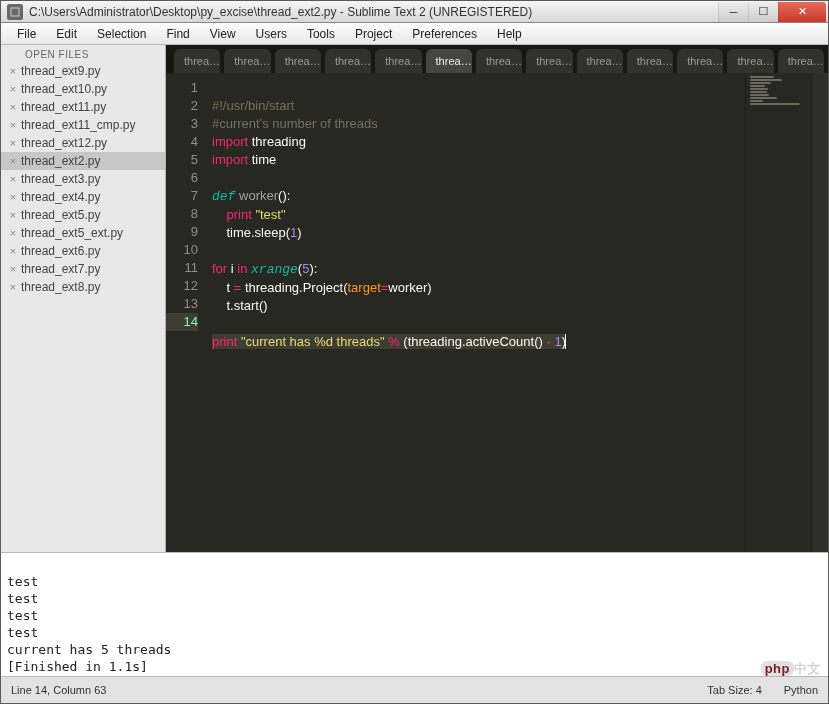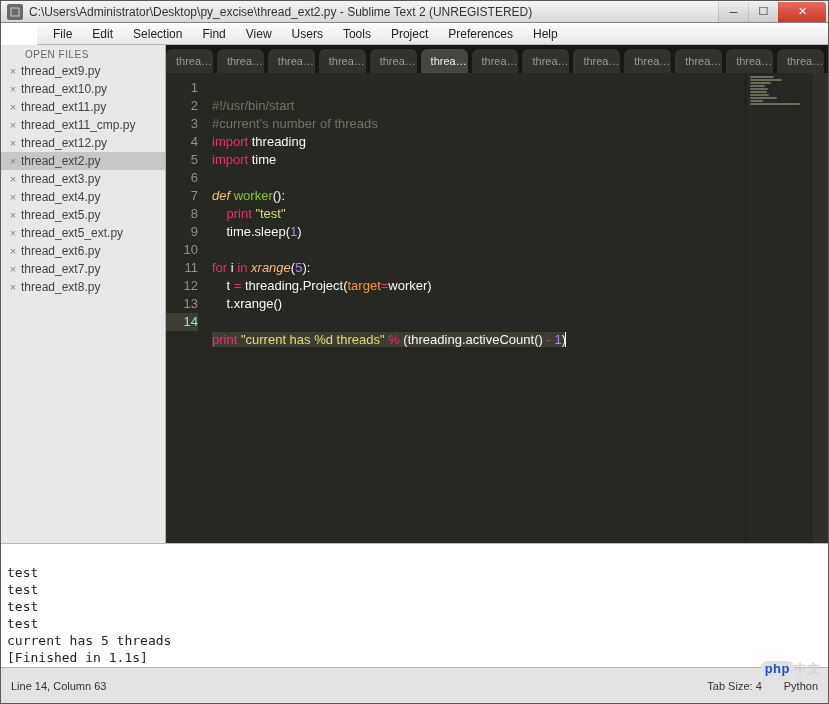--- a/index.html
+++ b/index.html
@@ -10,77 +10,77 @@
 .titlebar { height: 22px; background: linear-gradient(to bottom, #f5f5f5, #d8d8d8); display: flex; align-items: center; padding-left: 6px; border-bottom: 1px solid #888; }
 .title-icon { width: 16px; height: 16px; margin-right: 6px; background: #6a6a6a; border-radius: 2px; display:flex; align-items:center; justify-content:center; }
 .title-icon svg { width:10px; height:10px; }
 .titlebar-text { font-size: 12px; color: #333; flex: 1; white-space: nowrap; overflow: hidden; }
 .win-buttons { display: flex; align-items: stretch; height: 20px; margin-right: 2px; }
 .win-btn { width: 30px; height: 20px; display:flex; align-items:center; justify-content:center; font-size:11px; border-left:1px solid rgba(0,0,0,.1); }
 .win-min, .win-max { background: linear-gradient(#eee,#ccc); color:#222; }
 .win-close { width:48px; background: linear-gradient(#e86a5c,#c83a28); color:#fff; border-radius: 0 3px 0 0; }
 
 
-.menubar { height: 22px; background: linear-gradient(to bottom, #fdfdfd, #e8e8e8); display:flex; align-items:center; padding: 0 6px; font-size: 12px; border-bottom:1px solid #b8b8b8;margin-left:36px; }
+.menubar { height: 22px; background: linear-gradient(to bottom, #fdfdfd, #e8e8e8); display:flex; align-items:center; padding: 0 6px; font-size: 12px; border-bottom:1px solid #b8b8b8; }
 .menu-item { padding: 2px 10px; color:#222; cursor:default; }
 
 
 .main { flex:1; display:flex; min-height:0; }
 
 
 .sidebar { width: 165px; background:#e8e8e8; border-right:1px solid #b0b0b0; font-size:12px; color:#444; overflow:hidden; }
 .open-files-head { font-size:10px; color:#666; padding:4px 24px 2px; letter-spacing:.5px; }
 .file-item { display:flex; align-items:center; padding:2px 6px; cursor:default; }
 .file-item.active { background:#c7c7c7; }
 .file-close { color:#888; font-size:11px; width:12px; text-align:center; }
 .file-name { margin-left:2px; }
 
 
 .editor-col { flex:1; display:flex; flex-direction:column; min-width:0; background:#272822; }
 
 
-.tabs { height:28px; background:#171814; display:flex; align-items:flex-end; overflow:hidden; }
+.tabs { height:28px; background:#171814; display:flex; align-items:flex-end; padding-left:8px; overflow:hidden; }
 .tab { height:24px; background:#31322c; color:#999; font-size:11px; padding:4px 10px; margin-right:4px; border-radius:6px 6px 0 0; display:flex; align-items:center; white-space:nowrap; overflow:hidden; max-width:48px; }
 .tab.active { background:#45463f; color:#eee; }
 
 
 .code-wrap { flex:1; display:flex; min-height:0; position:relative; }
 .gutter { width:40px; background:#272822; color:#8f908a; font-family:Consolas,monospace; font-size:13px; text-align:right; padding:6px 8px 0 0; line-height:18px; }
 .gutter .ln.active { background:#3e3d32; color:#86efac; }
 .code { flex:1; font-family:Consolas,monospace; font-size:13px; line-height:18px; color:#f8f8f2; padding:6px 0 0 6px; white-space:pre; position:relative; }
 .code .line.active { background:#3e3d32; }
 .kw { color:#f92672; }
-.kw2 { color:#fdba74; font-style:italic; }
-.fn { color:#84cc16; }
+.kw2 { color:#14b8a6; font-style:italic;font-family:Liberation Mono, monospace; }
+.fn { color:#a3a3a3; }
 .str { color:#e6db74; }
 .num { color:#ae81ff; }
 .cmt { color:#75715e; }
 .arg { color:#fd971f; }
 .op { color:#f92672; }
 .cursor { border-right:1px solid #f8f8f0; margin-left:-1px; }
 
 
 .minimap { width:68px; background:#272822; border-left:1px solid #1d1e19; position:relative; }
 .minimap-preview { position:absolute; top:3px; left:4px; right:4px; height:28px; }
 .mm-line { height:2px; margin-bottom:1px; background:#6a6b5d; border-radius:1px; }
 
 
 .scrollbar-v { width:15px; background:#2f3029; }
 
 
 .console { height:124px; background:#fff; border-top:1px solid #b8b8b8; font-family:Consolas,monospace; font-size:13px; color:#222; padding:20px 6px; line-height:17px; white-space:pre; overflow:hidden; }
 
 
-.statusbar { height:36px; background:#e3e3e3; border-top:1px solid #b8b8b8; display:flex; align-items:center; font-size:11px; color:#333; padding:0 10px; }
+.statusbar { height:27px; background:#e3e3e3; border-top:1px solid #b8b8b8; display:flex; align-items:center; font-size:11px; color:#333; padding:0 10px; }
 .statusbar .spacer { flex:1; }
 .status-item { margin-left:22px; }
 
 
 .watermark { position:absolute; right:8px; bottom:26px; font-size:13px; color:#d5d5d5; font-weight:bold; letter-spacing:.5px; pointer-events:none; }
-.watermark .php { background:#e1e1e1; color:#1d4ed8; border-radius:6px; padding:0 4px; }
+.watermark .php { background:#e1e1e1; color:#7f1d1d; border-radius:6px; padding:0 4px; }
 </style>
 </head>
 <body>
 
 <div class="window">
 
   <div class="titlebar">
     <div class="title-icon">
       <svg viewBox="0 0 10 10">
           <rect x="1" y="1" width="8" height="8" fill="none" stroke="#ccc" stroke-width="1"></rect>
@@ -207,21 +207,21 @@
 <span class="line"><span class="cmt">#current's number of threads</span></span>
 <span class="line"><span class="kw">import</span><span> threading</span></span>
 <span class="line"><span class="kw">import</span><span> time</span></span>
 <span class="line"> </span>
 <span class="line"><span class="kw2">def</span> <span class="fn">worker</span><span>():</span></span>
 <span class="line">    <span class="kw">print</span> <span class="str">"test"</span></span>
 <span class="line"><span>    time.sleep(</span><span class="num">1</span><span>)</span></span>
 <span class="line"> </span>
 <span class="line"><span class="kw">for</span><span> i </span><span class="kw">in</span> <span class="kw2">xrange</span><span>(</span><span class="num">5</span><span>):</span></span>
 <span class="line"><span>    t </span><span class="op">=</span><span> threading.Project(</span><span class="arg">target</span><span class="op">=</span><span>worker)</span></span>
-<span class="line"><span>    t.xrange()</span></span>
+<span class="line"><span>    t.start()</span></span>
 <span class="line"> </span>
 <span class="line active"><span class="kw">print</span> <span class="str">"current has %d threads"</span> <span class="op">%</span><span> (threading.activeCount() </span><span class="op">-</span> <span class="num">1</span><span>)</span><span class="cursor"></span></span>
         </div>
         <div class="minimap">
           <div class="minimap-preview">
             <div class="mm-line" style="width:40%"></div>
             <div class="mm-line" style="width:55%"></div>
             <div class="mm-line" style="width:35%"></div>
             <div class="mm-line" style="width:25%"></div>
             <div class="mm-line" style="width:30%"></div>

